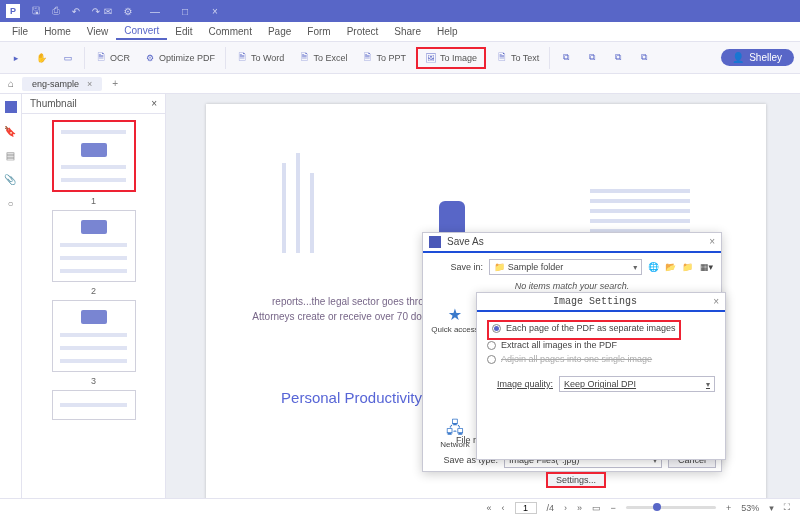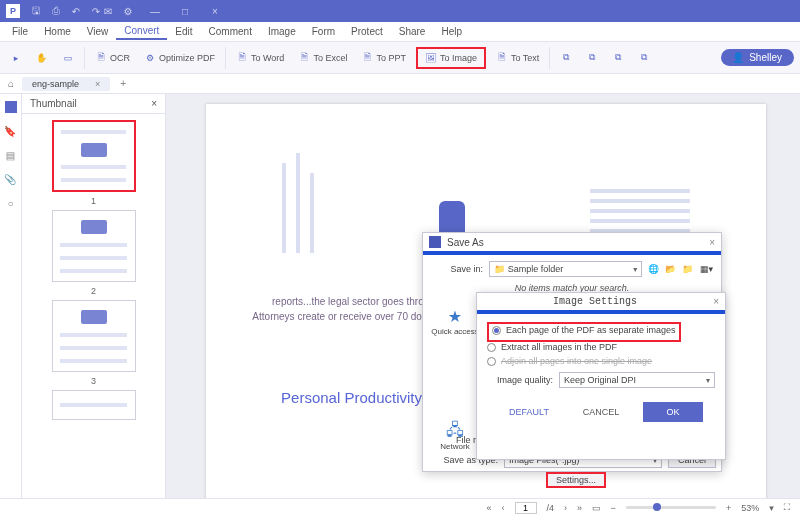--- a/index.html
+++ b/index.html
@@ -16,21 +16,21 @@
 .menubar .menu-item.active { color:#5866c7; border-bottom:2px solid #5866c7; }
 .ribbon { height:32px; background:#f7f7fb; border-bottom:1px solid #e3e3ef; display:flex; align-items:center; padding:0 6px; gap:6px;}
 .ribbon .tool { display:flex; align-items:center; gap:3px; padding:2px 4px; font-size:9px; color:#555; }
 .ribbon .tool .ico { width:12px; height:12px; display:flex; align-items:center; justify-content:center; color:#5866c7; }
 .ribbon .sep { width:1px; height:22px; background:#e3e3ef; }
 .ribbon .highlight { border:2px solid #e23; padding:1px 3px; }
 .ribbon .flex1 { flex:1; }
 .user-pill { background:#5866c7; color:#fff; border-radius:12px; padding:3px 12px; display:flex; align-items:center; gap:4px; font-size:10px;}
 .tabbar { height:20px; background:#fff; border-bottom:1px solid #e3e3ef; display:flex; align-items:center; padding:0 4px; gap:4px; }
 .home-icon { width:14px; height:14px; display:flex; align-items:center; justify-content:center; color:#666;}
-.doc-tab { background:#eceef8; padding:2px 10px; font-size:9px; border-radius:2px; display:flex; align-items:center; gap:16px;}
+.doc-tab { background:#eceef8; padding:2px 10px; font-size:9px; border-radius:2px; display:flex; align-items:center; gap:8px;}
 .doc-tab .x { color:#888;}
 .plus { color:#888; padding:0 6px;}
 .workspace { display:flex; height:404px; }
 .side-icons { width:22px; background:#fff; border-right:1px solid #e3e3ef; display:flex; flex-direction:column; align-items:center; padding-top:6px; gap:10px; color:#888;}
 .side-icons .si { width:14px; height:14px; display:flex; align-items:center; justify-content:center;}
 .side-icons .si.active { color:#5866c7; }
 .thumb-panel { width:144px; background:#fff; border-right:1px solid #e3e3ef; }
 .thumb-head { display:flex; justify-content:space-between; align-items:center; padding:4px 8px; border-bottom:1px solid #e3e3ef; font-size:10px; color:#555;}
 .thumb-list { padding:6px; display:flex; flex-direction:column; gap:4px; align-items:center; overflow:hidden;}
 .thumb { width:84px; height:72px; border:1px solid #d0d0dc; background:#fff; display:flex; flex-direction:column; align-items:center; justify-content:space-around; padding:4px;}
@@ -43,21 +43,21 @@
 .page .illus { height:135px; display:flex; justify-content:space-around; align-items:flex-end; }
 .col { width:4px; background:#d9def1; }
 .person { width:26px; height:52px; background:#5866c7; border-radius:6px 6px 0 0; position:relative;}
 .stairs { width:100px; height:70px; background: repeating-linear-gradient(to top,#d9def1 0 4px, transparent 4px 10px);}
 .page h1 { color:#5765d6; font-size:20px; font-weight:400; text-align:center; margin-top:10px;}
 .page p { color:#768; font-size:10px; text-align:center; margin-top:8px; line-height:1.5; padding:0 30px;}
 .page .cols { display:flex; justify-content:space-around; margin-top:50px;}
 .page .cols h2 { color:#5765d6; font-size:15px; font-weight:400;}
 .dialog { position:absolute; background:#fff; border:1px solid #c8c8d4; box-shadow:0 2px 10px rgba(0,0,0,.2); }
 .saveas { left:256px; top:138px; width:300px; height:240px; }
-.dlg-title { display:flex; align-items:center; gap:6px; padding:3px 6px; border-bottom:4px solid #1d4ed8; font-size:10px; color:#444;}
+.dlg-title { display:flex; gap:6px; padding:3px 6px; border-bottom:2px solid #1d4ed8; font-size:10px; color:#444;}
 .dlg-title .dlg-logo { width:12px; height:12px; background:#4a58b8; }
 .dlg-title .dlg-close { margin-left:auto; color:#888; }
 .saveas .body { padding:6px 8px; font-size:9px; color:#444;}
 .row { display:flex; align-items:center; gap:6px; margin-bottom:6px;}
 .row label { width:52px; text-align:right; color:#444;}
 .select { flex:1; border:1px solid #bcbccc; background:#fff; height:16px; padding:0 4px; display:flex; align-items:center; justify-content:space-between;}
 .select .caret { font-size:8px; color:#666;}
 .msg { text-align:center; color:#555; margin:6px 0 12px;font-style:italic;}
 .side-links { display:flex; flex-direction:column; gap:24px; margin-top:4px;}
 .link-item { display:flex; flex-direction:column; align-items:center; width:48px; font-size:8px; color:#444;}
@@ -103,21 +103,21 @@
   </div>
 </div>
 
 <div class="menubar">
   <div class="menu-item">File</div>
   <div class="menu-item">Home</div>
   <div class="menu-item">View</div>
   <div class="menu-item active">Convert</div>
   <div class="menu-item">Edit</div>
   <div class="menu-item">Comment</div>
-  <div class="menu-item">Image</div>
+  <div class="menu-item">Page</div>
   <div class="menu-item">Form</div>
   <div class="menu-item">Protect</div>
   <div class="menu-item">Share</div>
   <div class="menu-item">Help</div>
 </div>
 
 <div class="ribbon">
   <div class="tool">
       <span class="ico">▸</span>
     </div>
@@ -318,31 +318,26 @@
           </div>
         </div>
         <div class="radio-row">
           <span class="radio"></span>
           <span>Extract all images in the PDF</span>
         </div>
         <div class="radio-row" style="color:#aaa;text-decoration:line-through;">
           <span class="radio"></span>
           <span>Adjoin all pages into one single image</span>
         </div>
-        <div class="row" style="margin-top:6px;">
+        <div class="row" style="margin-top:12px;text-decoration:underline;">
           <label style="width:66px;">Image quality:</label>
           <div class="select">
               <span>Keep Original DPI</span>
               <span class="caret">▾</span>
             </div>
-        </div>
-        <div class="buttons">
-          <div class="btn default">DEFAULT</div>
-          <div class="btn cancel">CANCEL</div>
-          <div class="btn ok">OK</div>
         </div>
       </div>
     </div>
 
   </div>
 </div>
 
 <div class="statusbar">
   <span>«</span>
   <span>‹</span>

